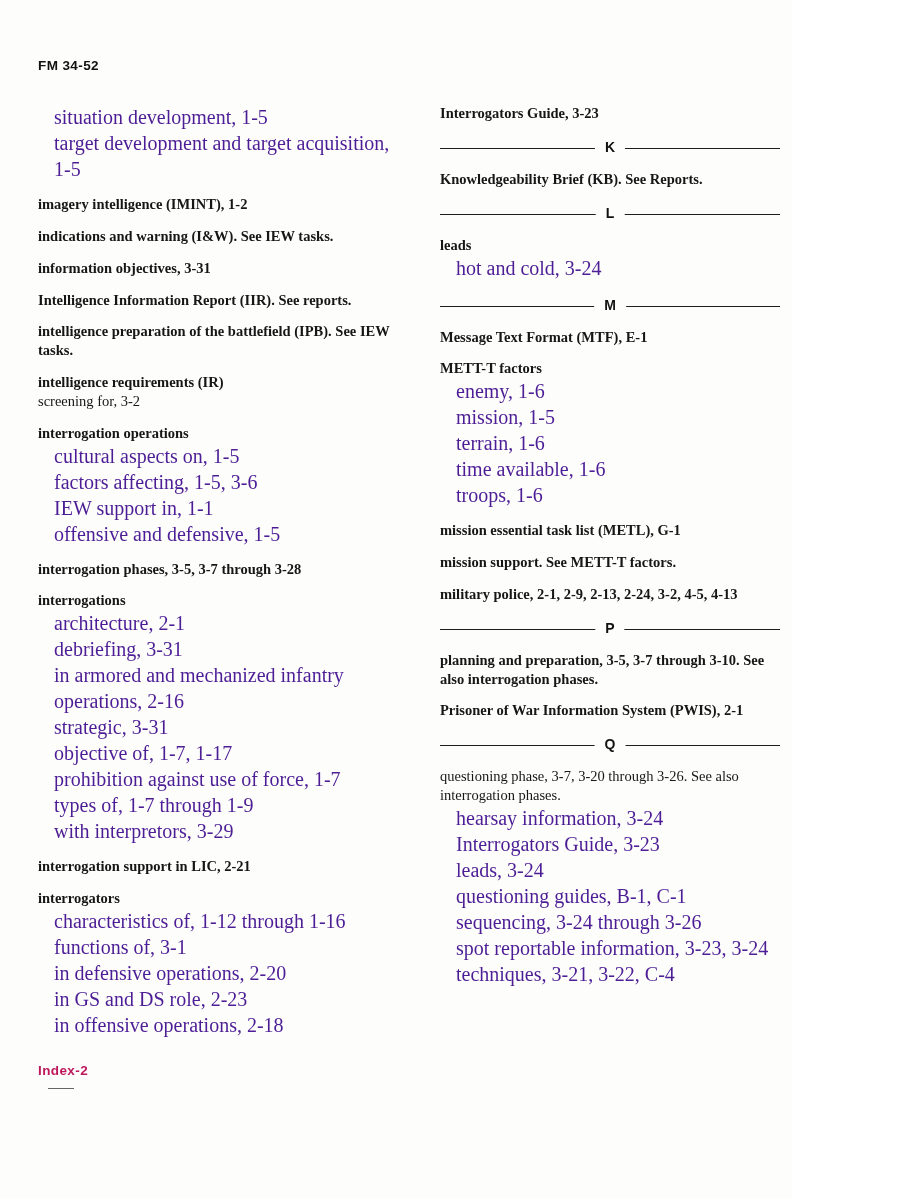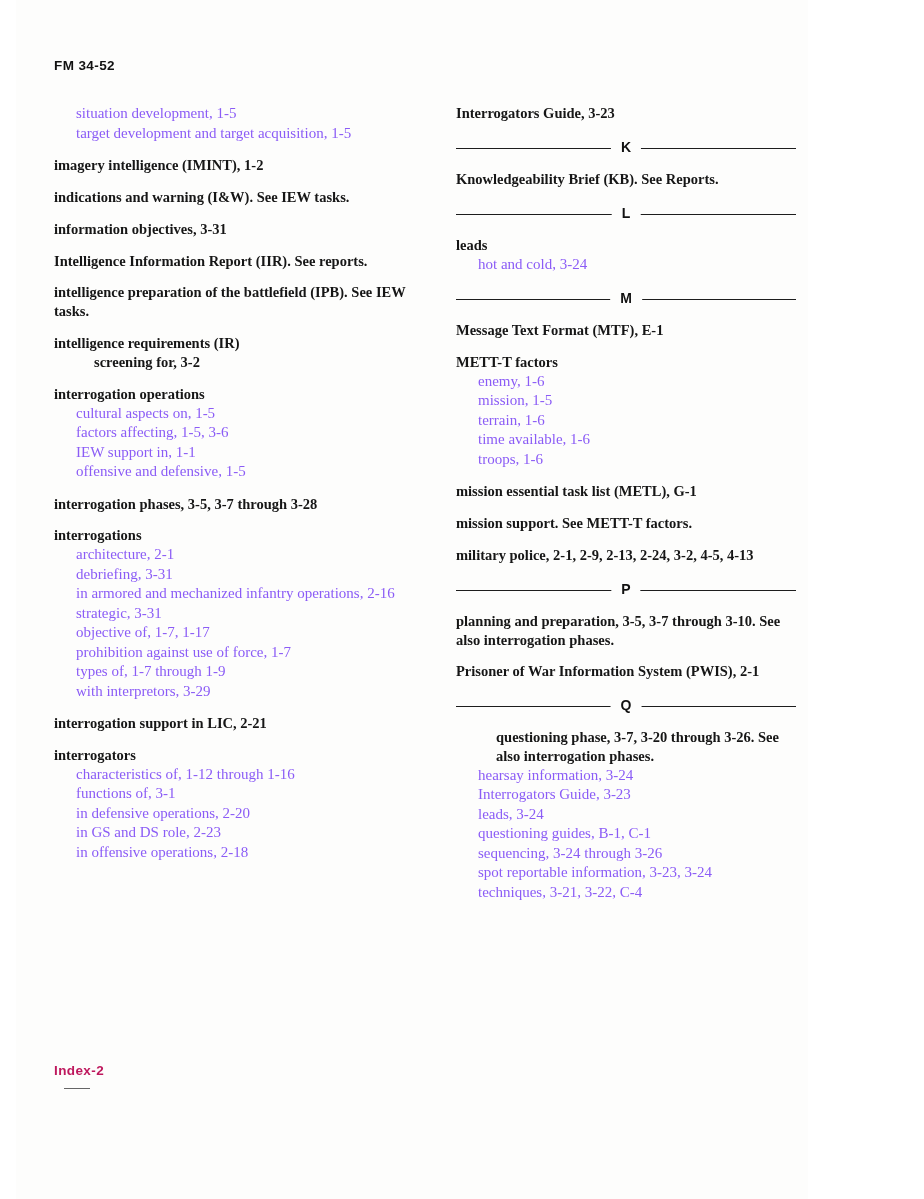--- a/index.html
+++ b/index.html
@@ -10,21 +10,21 @@
   body {
     width: 924px;
     height: 1199px;
     font-family: "Liberation Serif", serif;
     color: #1a1a1a;
     position: relative;
     overflow: hidden;
   }
   .page {
     position: absolute;
-    left: 16px; top: 0;
+    left: 0; top: 0;
     width: 792px;
     height: 1199px;
     background: #fdfdfc;
   }
   .header {
     position: absolute;
     left: 38px;
     top: 58px;
     font-family: "Liberation Sans", sans-serif;
     font-weight: bold;
@@ -72,27 +72,26 @@
     margin-bottom: 13px;
     line-height: 1.30;
   }
   .term {
     font-size: 14.5px;
     font-weight: bold;
     font-family: "Liberation Serif", serif;
     color: #161616;
   }
   .term.plain {
-    font-weight: bold;
-    margin-left: 40px;
+    font-weight: normal;
   }
   .sub {
-    font-size: 15px;
-    margin-left: 22px;
-    color: #8b5cf6;
+    font-size: 20px;
+    margin-left: 16px;
+    color: #4c1d95;
   }
   .letter-block {
     margin-top: 4px;
     margin-bottom: 10px;
     position: relative;
     height: 24px;
   }
   .letter-block .rule {
     position: absolute;
     left: 0;

